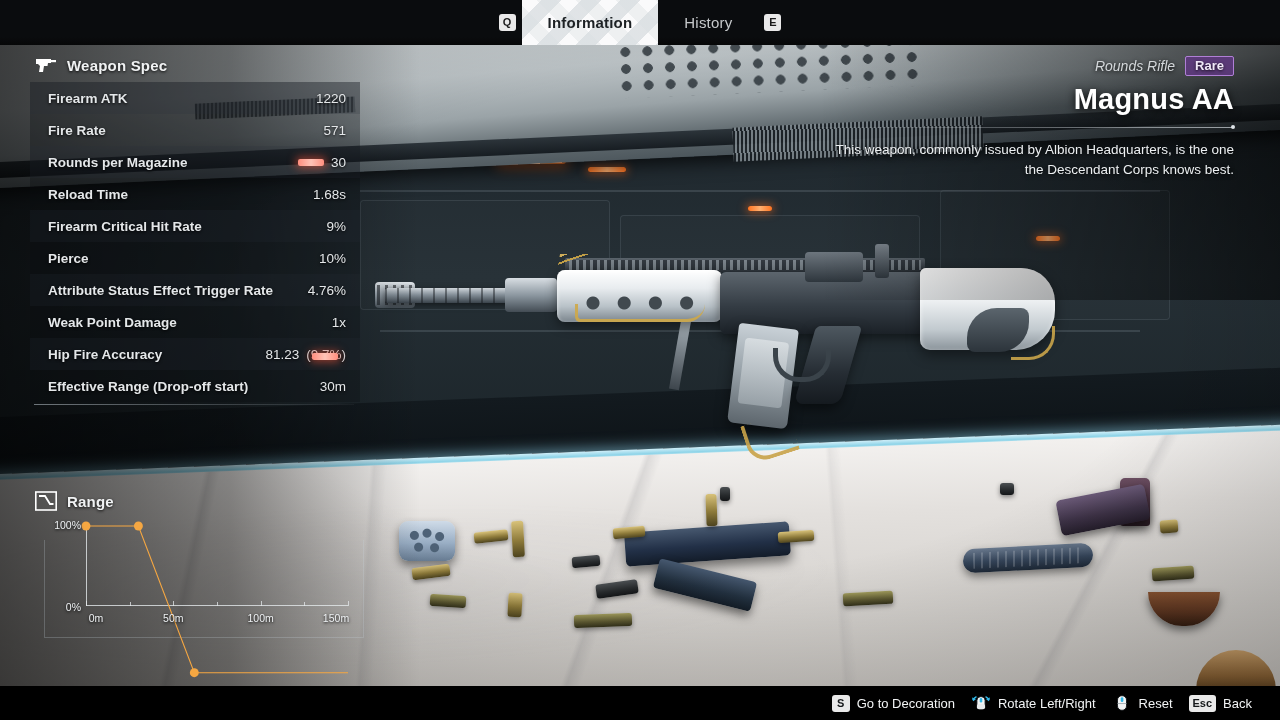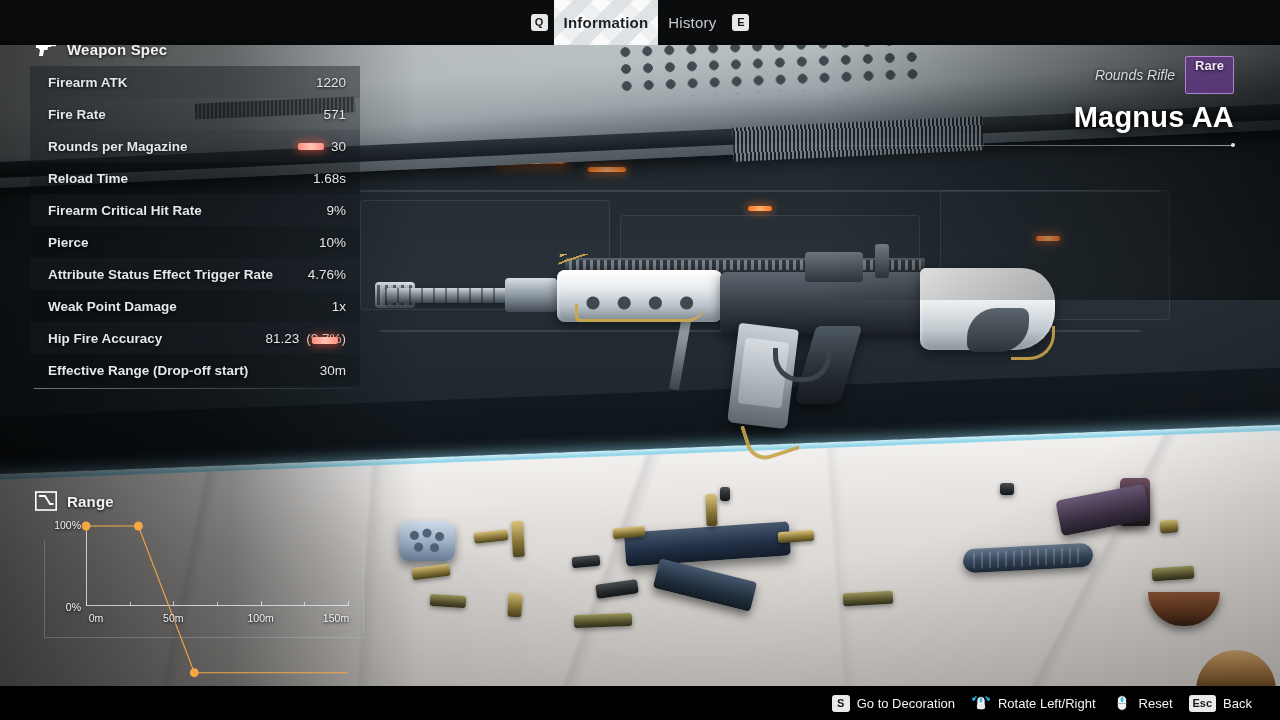--- a/index.html
+++ b/index.html
@@ -309,36 +309,36 @@
   }
   .tabs{ display:flex; align-items:stretch; height:45px; }
   .keyhint{
     display:inline-flex; align-items:center; justify-content:center;
     min-width:17px; height:17px; padding:0 3px;
     background:#e9e9e9; color:#1a1a1a; border-radius:3px;
     font-size:11px; font-weight:700; line-height:1;
   }
   .tab{
     display:flex; align-items:center; justify-content:center;
-    padding:0 10px; height:45px; cursor:pointer;
+    padding:0 26px; height:45px; cursor:pointer;
     font-size:15px; color:#c6c9cb; letter-spacing:.2px;
     position:relative;
   }
   .tab.active{
     color:#1d2124; font-weight:600;
     background:
       repeating-linear-gradient(135deg, rgba(255,255,255,.55) 0 14px, rgba(222,226,229,.9) 14px 28px),
       repeating-linear-gradient(45deg, rgba(255,255,255,.5) 0 14px, rgba(214,219,223,.85) 14px 28px),
       #e8eaec;
   }
   .tabkey{ display:flex; align-items:center; padding:0 6px; }
 
   
   .spec-panel{
-    position:absolute; left:30px; top:38px; width:330px; z-index:30;
+    position:absolute; left:30px; top:54px; width:330px; z-index:30;
   }
   .section-head{
     display:flex; align-items:center; gap:9px; margin-bottom:6px;
     padding-left:4px;
   }
   .sec-icon{
     width:24px; height:22px; display:flex; align-items:center; justify-content:center;
   }
   .sec-title{ font-size:15px; color:#f0f2f3; font-weight:600; letter-spacing:.2px;
               text-shadow:0 1px 3px rgba(0,0,0,.9); }
@@ -395,21 +395,21 @@
   
   .weapon-info{
     position:absolute; right:46px; top:56px; width:420px; text-align:right; z-index:30;
   }
   .wi-type-row{ display:flex; align-items:center; justify-content:flex-end; gap:10px; }
   .wi-type{
     font-style:italic; font-size:14px; color:#d3d7da;
     text-shadow:0 1px 4px rgba(0,0,0,.95);
   }
   .rarity{
-    display:inline-block; padding:1px 9px 20px; font-size:13px; font-weight:600;
+    display:inline-block; padding:1px 9px 2px; font-size:13px; font-weight:600;
     color:#f0e8f7; border:1px solid #b07fd6; background:rgba(96,56,131,.82);
     border-radius:2px; text-shadow:0 1px 3px rgba(0,0,0,.8);
   }
   .wi-name{
     margin-top:7px; font-size:29px; font-weight:700; color:#ffffff;
     letter-spacing:.2px; text-shadow:0 2px 8px rgba(0,0,0,.95);
   }
   .wi-rule{
     margin-top:11px; height:1px; width:100%;
     background:linear-gradient(90deg, rgba(210,216,221,.05), rgba(210,216,221,.7));
@@ -659,20 +659,21 @@
 
   <div class="weapon-info">
     <div class="wi-type-row">
       <span class="wi-type">Rounds Rifle</span>
       <span class="rarity">Rare</span>
     </div>
     <div class="wi-name">Magnus AA</div>
     <div class="wi-rule" style="position:relative;">
       <span class="wi-rule-dot"></span>
     </div>
+    <div class="wi-desc">This weapon, commonly issued by Albion Headquarters, is the one the Descendant Corps knows best.</div>
   </div>
 
   <div class="bottombar" id="bottombar">
       <div class="hint">
         <span class="keycap">S</span>
         <span class="lbl">Go to Decoration</span>
       </div>
       <div class="hint">
         <span class="mouse-ico">
           <svg width="22" height="20" viewBox="0 0 22 20">

